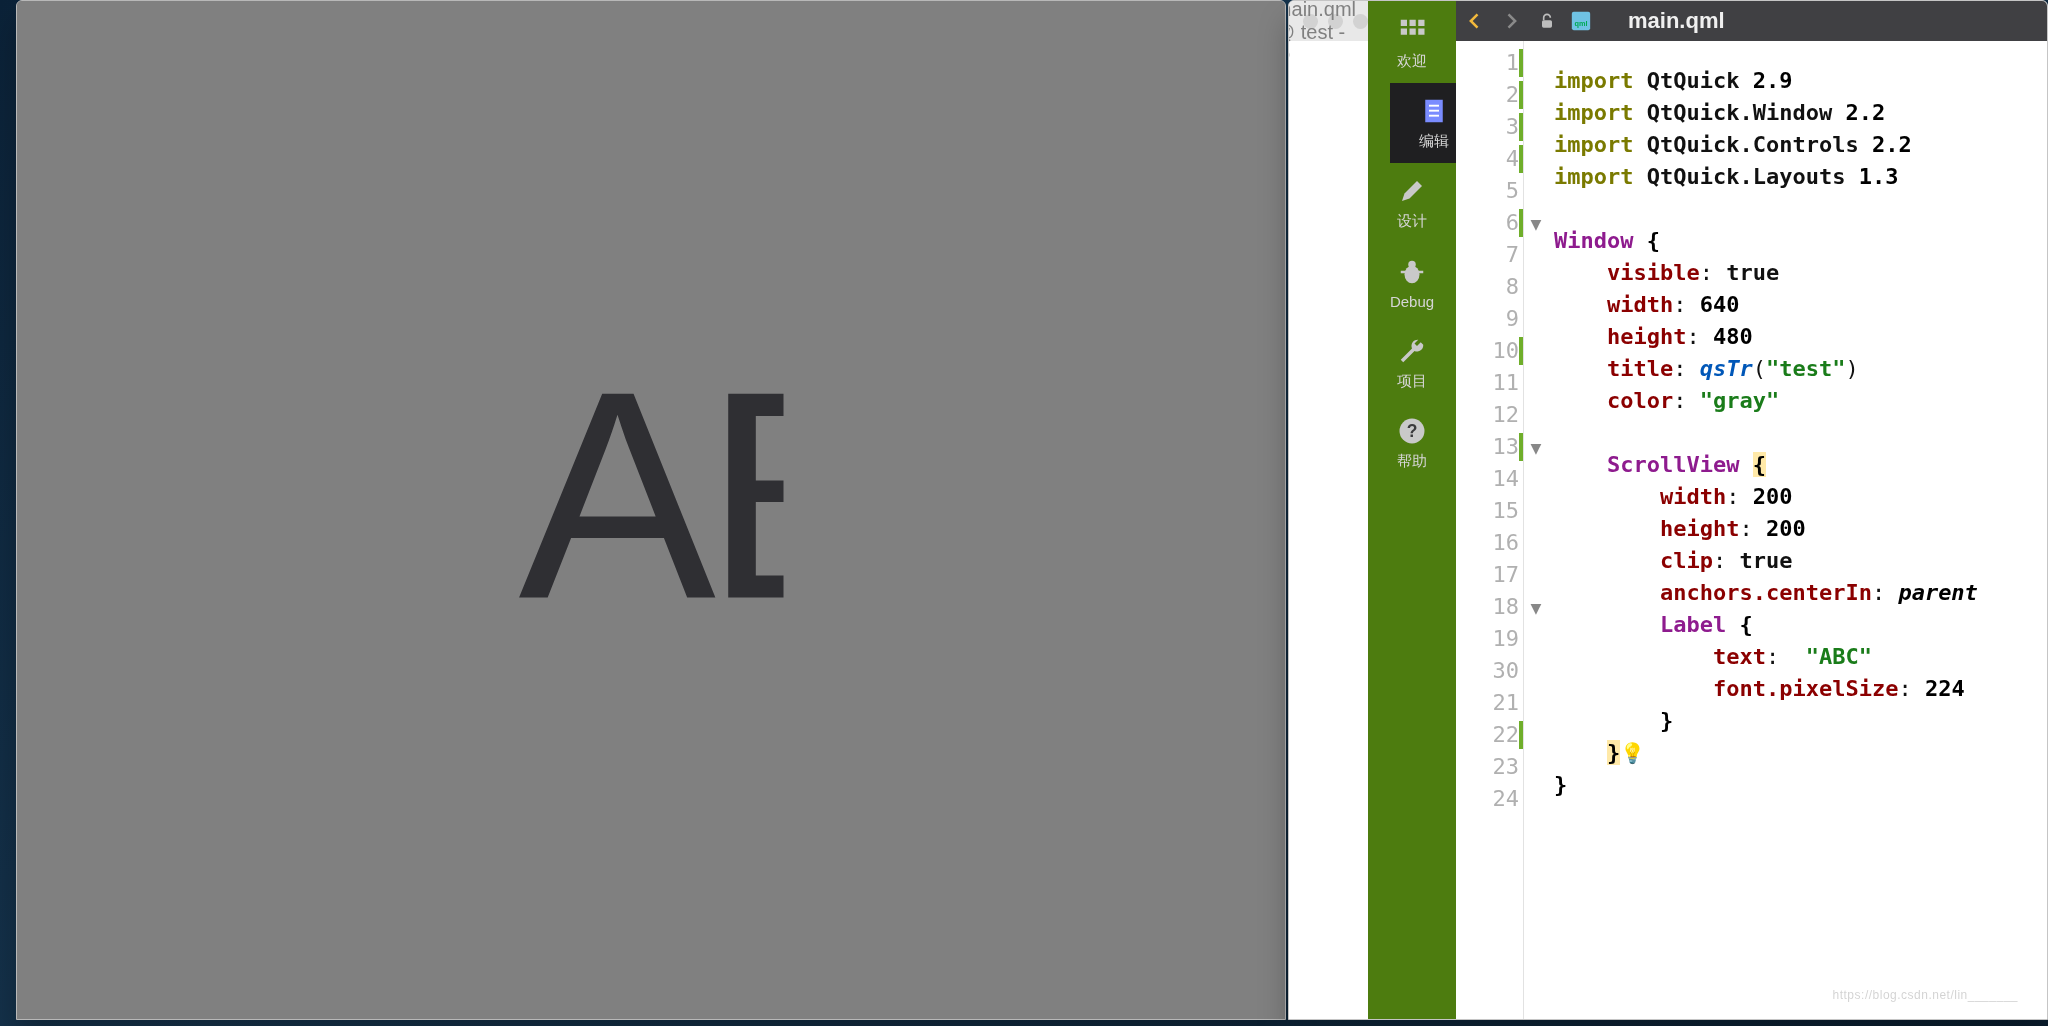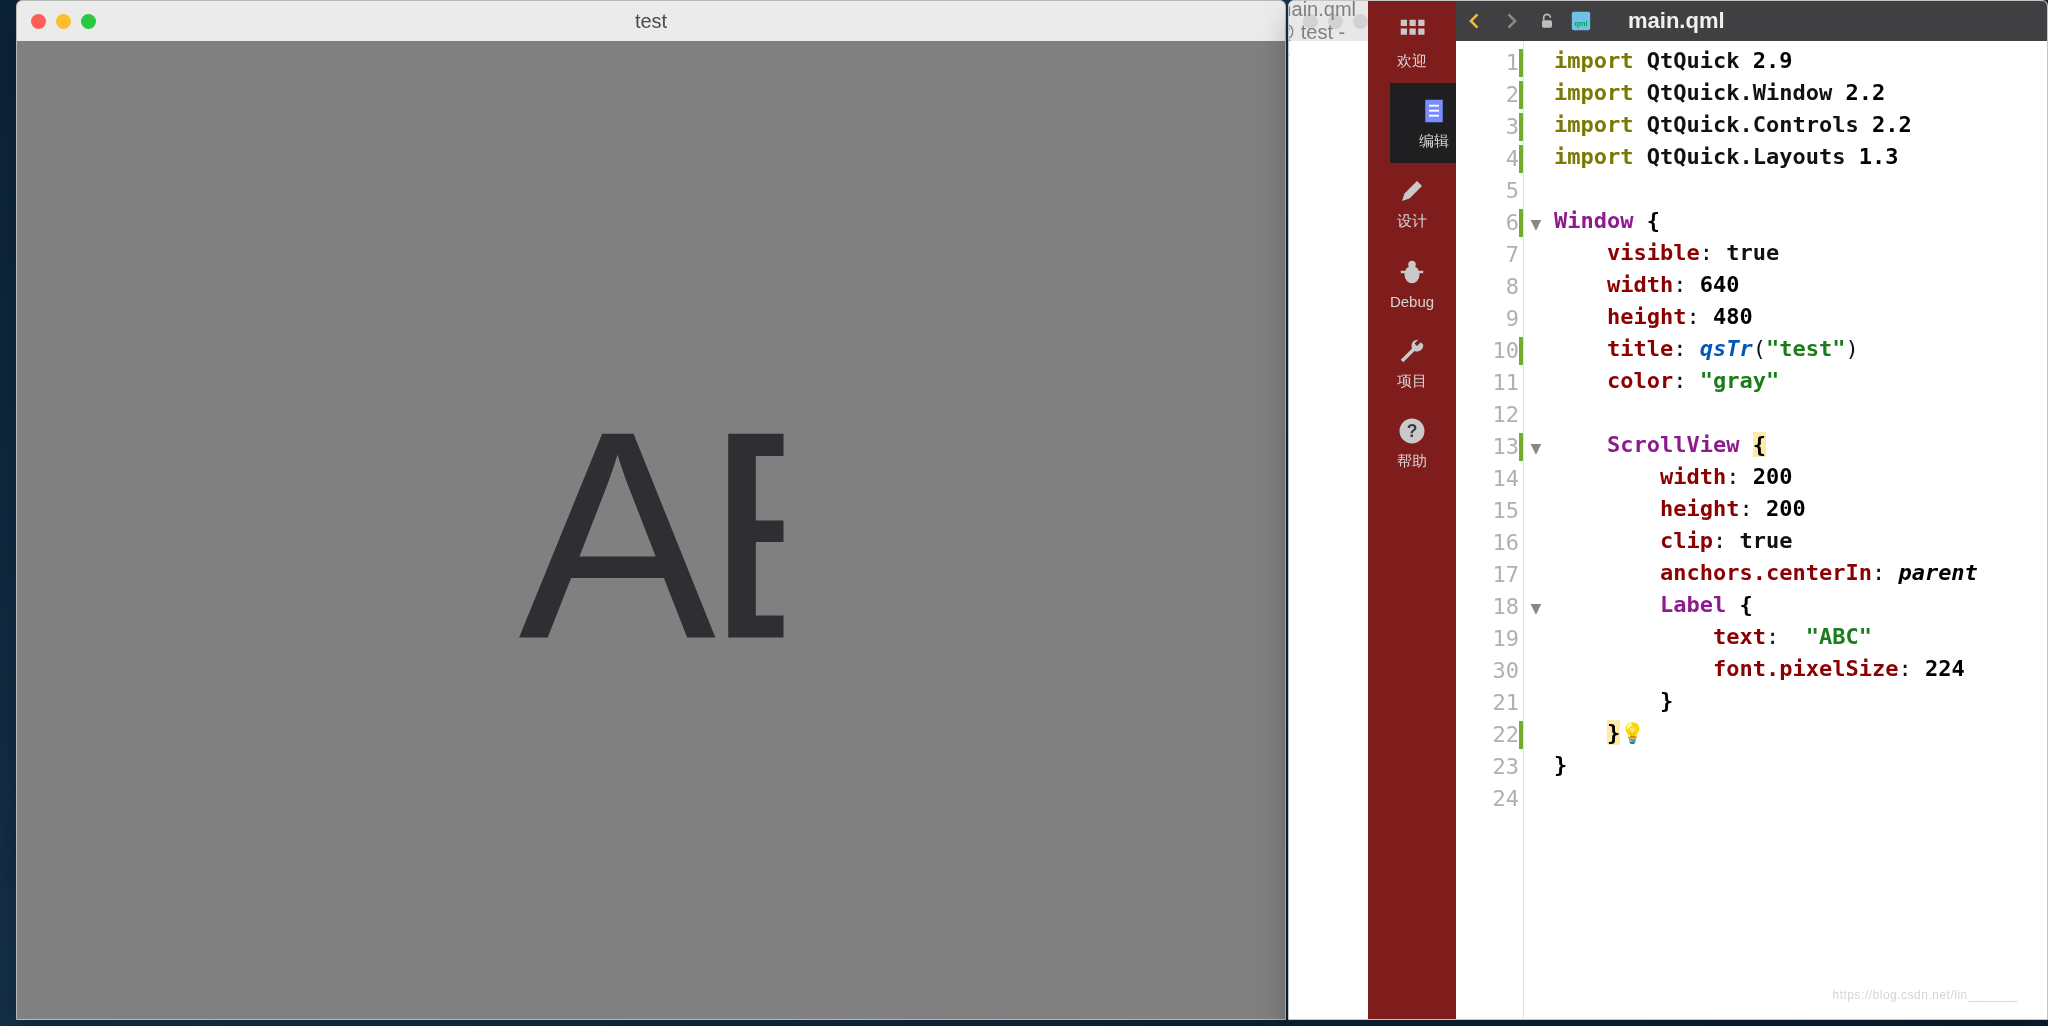--- a/index.html
+++ b/index.html
@@ -26,67 +26,59 @@
   
   .ide-window { position:absolute; right:0; top:0; width:760px; height:1020px; background:#ffffff; border:1px solid #c5c5c5; border-radius:6px 6px 0 0; box-shadow:0 20px 30px rgba(0,0,0,.25); overflow:hidden; display:flex; flex-direction:row; }
   .ide-titlebar { height:40px; background:#e8e8e8; display:flex; align-items:center; position:relative; }
   .ide-traffic .dot { background:#d2d2d2; }
   .ide-title { position:absolute; right:12px; font-size:20px; color:#808080; }
   .qml-mini { display:inline-flex; align-items:center; margin-right:8px; }
   .qml-mini svg{ display:block; }
 
   .ide-body { flex:1; display:flex; min-height:0; }
 
-  .mode-bar { width:88px; background:#7f1d1d; display:flex; flex-direction:column; align-items:center; padding-top:2px; }
+  .mode-bar { width:88px; background:#4d7c0f; display:flex; flex-direction:column; align-items:center; padding-top:2px; }
   .mode-item { width:100%; display:flex; flex-direction:column; align-items:center; justify-content:center; height:80px; color:#d5d5d5; font-size:15px; gap:6px; cursor:pointer; }
   .mode-item.active { background:#1f1f21;margin-left:44px; }
   .mode-item svg { width:30px; height:30px; }
   .mode-item span { pointer-events:none; }
 
   .editor-area { flex:1; display:flex; flex-direction:column; min-width:0; }
   .path-bar { height:40px; background:#404043; display:flex; align-items:center; padding:0 6px; gap:10px; color:#e6e6e6; }
   .path-bar .chev { width:26px; height:26px; display:flex; align-items:center; justify-content:center; }
   .path-bar .filelabel { font-size:22px; font-weight:600; color:#f0f0f0;margin-left:26px; }
   .path-bar .qml-ico { width:22px; height:22px; }
 
   .code-wrap { flex:1; display:flex; background:#ffffff; min-height:0; }
   .gutter { width:68px; background:#ffffff; text-align:right; padding:6px 4px 0 0; color:#b0b0b0; font-family:Menlo,Consolas,monospace; font-size:22px; line-height:32px; border-right:1px solid #e2e2e2; }
   .gutter .ln { height:32px; position:relative; }
   .gutter .chg::after{ content:""; position:absolute; right:-4px; top:2px; bottom:2px; width:4px; background:#6fae2a; }
   .foldcol { width:24px; background:#fff; padding-top:6px; font-family:Menlo,monospace; font-size:18px; color:#888; }
   .foldcol .fc { height:32px; display:flex; align-items:center; justify-content:center; }
-  .code { flex:1; padding:4px 0 0 6px; font-family:Menlo,Consolas,monospace; font-size:22px; line-height:32px; white-space:pre; color:#111; overflow:hidden; }
+  .code { flex:1; padding:24px 0 0 6px; font-family:Menlo,Consolas,monospace; font-size:22px; line-height:32px; white-space:pre; color:#111; overflow:hidden; }
   .kw  { color:#7a7a00; font-weight:600; }
   .typ { color:#8e1b8e; font-weight:600; }
   .prop{ color:#8b0000; font-weight:600; }
   .num { color:#000; font-weight:600; }
   .str { color:#1a7c1a; font-weight:600; }
   .it  { color:#000; font-style:italic; font-weight:600; }
   .fn  { color:#0057b8; font-style:italic; font-weight:600; }
   .br  { color:#000; font-weight:bold; }
   .brm { background:#ffe9a8; }
   .b   { font-weight:600; }
   .bulb{ color:#d7a400; font-size:20px; }
 
   .watermark { position:absolute; right:30px; bottom:24px; font-size:12px; color:rgba(0,0,0,.18); letter-spacing:.5px; }
 </style>
 </head>
 <body>
 
 <div class="desktop">
 
   <div class="app-window">
-    <div class="app-titlebar">
-      <div class="traffic">
-        <div class="dot red"></div>
-        <div class="dot yellow"></div>
-        <div class="dot green"></div>
-      </div>
-      <div class="app-title">test</div>
-    </div>
     <div class="app-body">
       <div class="scrollview">
         <div class="big-label">ABC</div>
       </div>
     </div>
   </div>
 
   <div class="ide-window">
     <div class="ide-titlebar">
       <div class="traffic ide-traffic">

